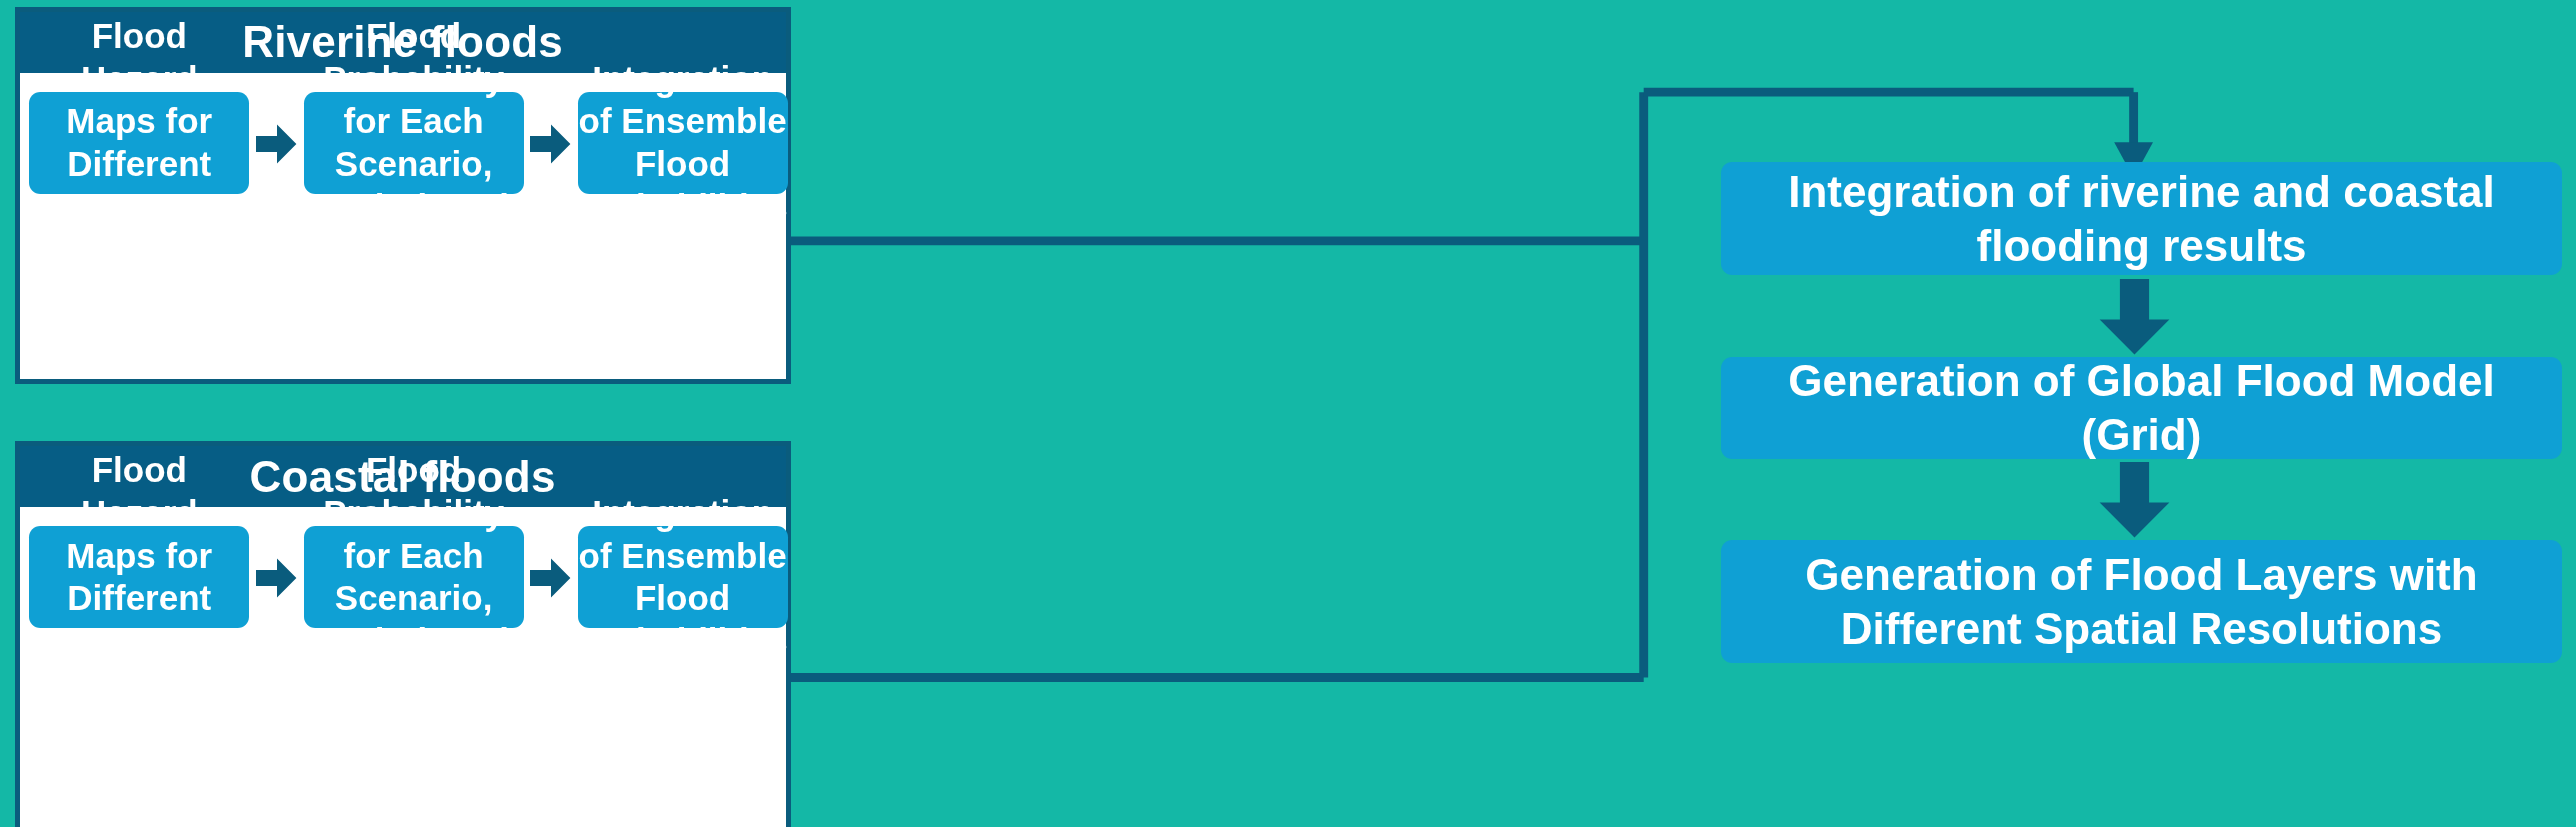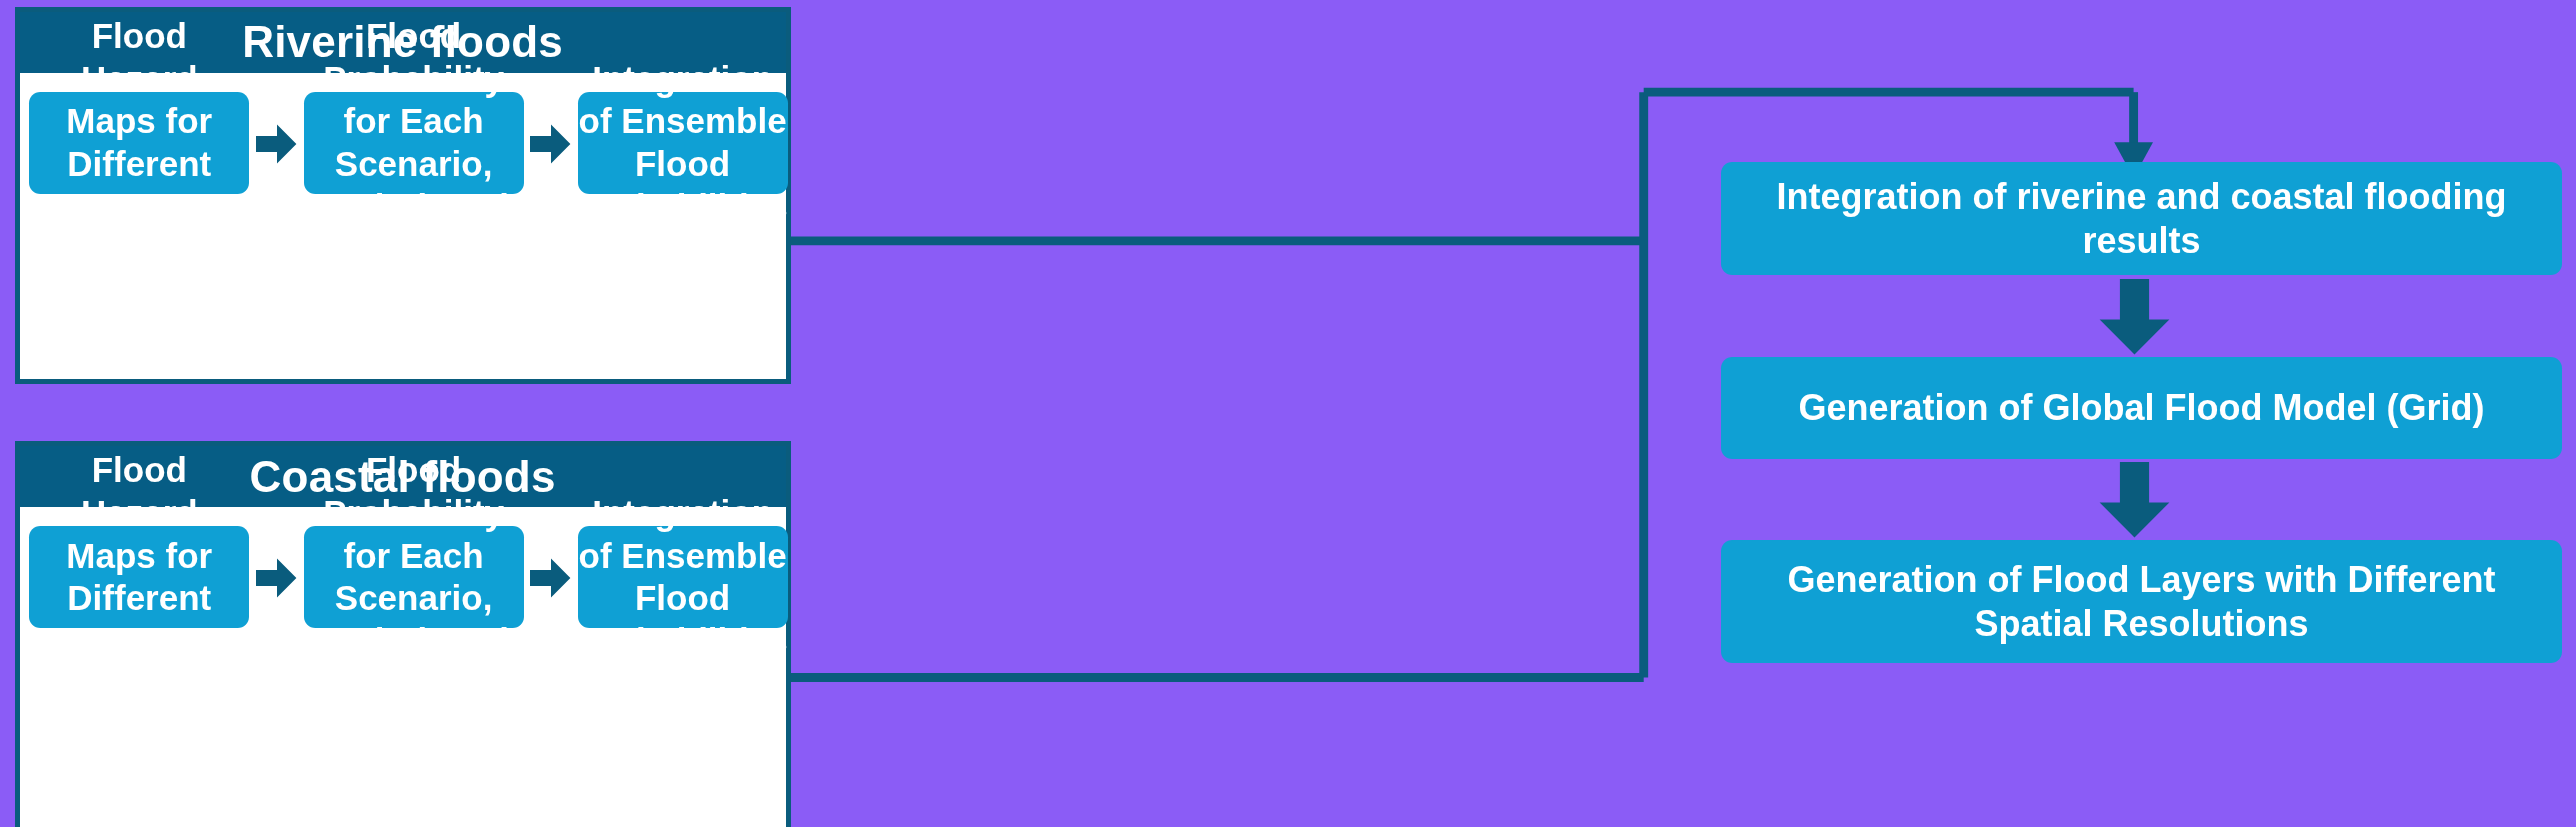--- a/index.html
+++ b/index.html
@@ -8,21 +8,21 @@
     background: #ffffff;
   }
   body {
     font-family: "Liberation Sans", sans-serif;
   }
 
   #canvas {
     position: relative;
     width: 2576px;
     height: 827px;
-    background: #8b5cf6;
+    background: #14b8a6;
     overflow: hidden;
   }
 
   
   .group-panel {
     position: absolute;
     box-sizing: border-box;
     border: 5.7px solid #0a5c7d;
     background: #ffffff;
   }
@@ -61,21 +61,21 @@
     display: flex;
     align-items: center;
     justify-content: center;
     text-align: center;
     font-size: 35px;
     font-weight: bold;
     line-height: 1.22;
     padding: 3.2px 8px;
   }
   .pbox.wide {
-    font-size: 36px;
+    font-size: 44px;
   }
 
   
   .chev {
     position: absolute;
   }
   .chev svg { display: block; }
 
   
   .darrow {

